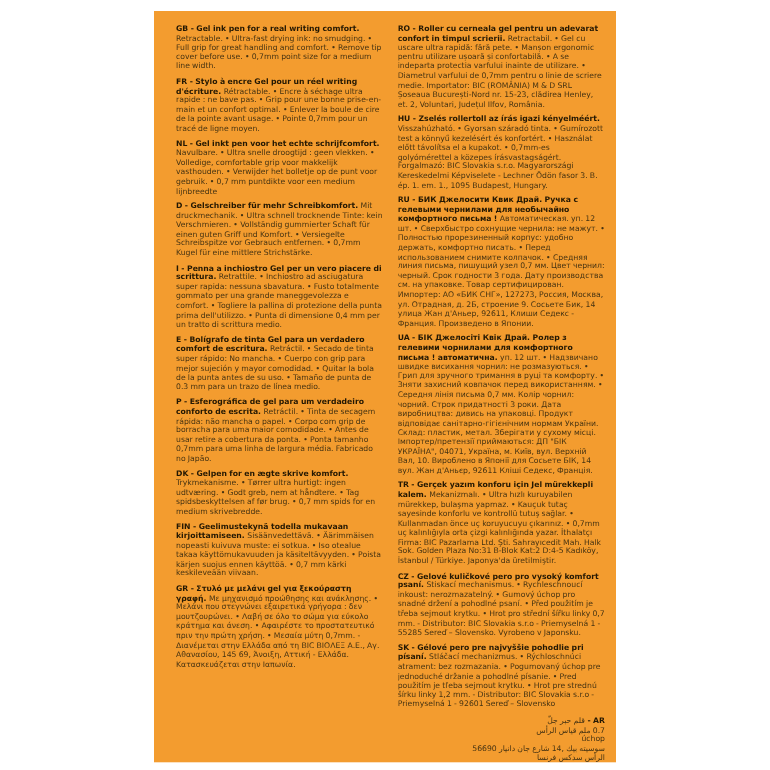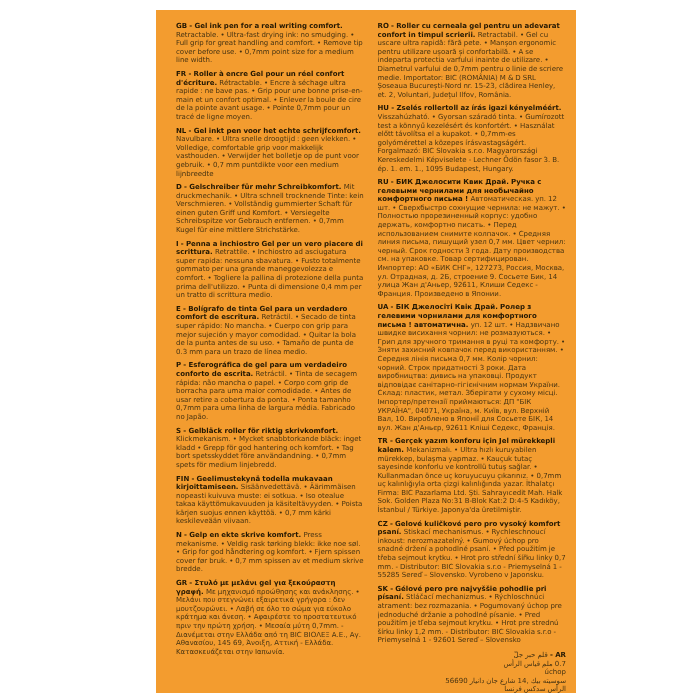--- a/index.html
+++ b/index.html
@@ -1,46 +1,45 @@
 <!DOCTYPE html>
 <html><head>
 <meta charset="utf-8">
 <style>
   html,body { margin:0; padding:0; background:#ffffff; }
   body { width:700px; height:700px; position:relative; font-family:"DejaVu Sans","Liberation Sans",sans-serif; }
   .panel {
-    position:absolute; left:156px; top:10px; width:420px; height:683px;
+    position:absolute; left:140px; top:10px; width:420px; height:683px;
     background:#F39C2F; box-sizing:border-box; padding:12px 10px 0 20px;
     overflow:hidden;
   }
   .cols { display:flex; gap:13px; }
   .col { width:194px; overflow:hidden; }
   .sec {
     font-size:7px; line-height:8.6px; margin:0 0 5px 0;
     color:#463312; text-align:left; word-spacing:-0.2px;
   }
   .sec b { color:#241803; }
   .sec.ar { direction:rtl; text-align:right; margin-top:6px; }
 </style>
 </head>
 <body>
 
 <div class="panel">
   <div class="cols">
     <div class="col">
         <p class="sec"><b>GB - Gel ink pen for a real writing comfort. </b><span>Retractable. • Ultra-fast drying ink: no smudging. • Full grip for great handling and comfort. • Remove tip cover before use. • 0,7mm point size for a medium line width.</span></p>
-        <p class="sec"><b>FR - Roller à encre Gel pour un réel confort d'écriture. </b><span>Rétractable. • Encre à séchage ultra rapide : ne bave pas. • Grip pour une bonne prise-en-main et un confort optimal. • Enlever la boule de cire de la pointe avant usage. • Pointe 0,7mm pour un tracé de ligne moyen.</span></p>
+        <p class="sec"><b>FR - Stylo à encre Gel pour un réel writing d'écriture. </b><span>Rétractable. • Encre à séchage ultra rapide : ne bave pas. • Grip pour une bonne prise-en-main et un confort optimal. • Enlever la boule de cire de la pointe avant usage. • Pointe 0,7mm pour un tracé de ligne moyen.</span></p>
         <p class="sec"><b>NL - Gel inkt pen voor het echte schrijfcomfort. </b><span>Navulbare. • Ultra snelle droogtijd : geen vlekken. • Volledige, comfortable grip voor makkelijk vasthouden. • Verwijder het bolletje op de punt voor gebruik. • 0,7 mm puntdikte voor een medium lijnbreedte</span></p>
         <p class="sec"><b>D - Gelschreiber für mehr Schreibkomfort. </b><span>Mit druckmechanik. • Ultra schnell trocknende Tinte: kein Verschmieren. • Vollständig gummierter Schaft für einen guten Griff und Komfort. • Versiegelte Schreibspitze vor Gebrauch entfernen. • 0,7mm Kugel für eine mittlere Strichstärke.</span></p>
         <p class="sec"><b>I - Penna a inchiostro Gel per un vero piacere di scrittura. </b><span>Retrattile. • Inchiostro ad asciugatura super rapida: nessuna sbavatura. • Fusto totalmente gommato per una grande maneggevolezza e comfort. • Togliere la pallina di protezione della punta prima dell'utilizzo. • Punta di dimensione 0,4 mm per un tratto di scrittura medio.</span></p>
         <p class="sec"><b>E - Bolígrafo de tinta Gel para un verdadero comfort de escritura. </b><span>Retráctil. • Secado de tinta super rápido: No mancha. • Cuerpo con grip para mejor sujeción y mayor comodidad. • Quitar la bola de la punta antes de su uso. • Tamaño de punta de 0.3 mm para un trazo de línea medio.</span></p>
         <p class="sec"><b>P - Esferográfica de gel para um verdadeiro conforto de escrita. </b><span>Retráctil. • Tinta de secagem rápida: não mancha o papel. • Corpo com grip de borracha para uma maior comodidade. • Antes de usar retire a cobertura da ponta. • Ponta tamanho 0,7mm para uma linha de largura média. Fabricado no Japão.</span></p>
-        <p class="sec"><b>S - Gelbläck roller för riktig skrivkomfort. </b><span>Klickmekanism. • Mycket snabbtorkande bläck: inget kladd • Grepp för god hantering och komfort. • Tag bort spetsskyddet före användandning. • 0,7mm spets för medium linjebredd.</span></p>
+        <p class="sec"><b>DK - Gelpen for en ægte skrive komfort. </b><span>Trykmekanisme. • Tørrer ultra hurtigt: ingen udtværing. • Godt greb, nem at håndtere. • Tag spidsbeskyttelsen af før brug. • 0,7 mm spids for en medium skrivebredde.</span></p>
         <p class="sec"><b>FIN - Geelimustekynä todella mukavaan kirjoittamiseen. </b><span>Sisäänvedettävä. • Äärimmäisen nopeasti kuivuva muste: ei sotkua. • Iso otealue takaa käyttömukavuuden ja käsiteltävyyden. • Poista kärjen suojus ennen käyttöä. • 0,7 mm kärki keskileveään viivaan.</span></p>
-        <p class="sec"><b>N - Gelp en ekte skrive komfort. </b><span>Press mekanisme. • Veldig rask tørking blekk: ikke noe søl. • Grip for god håndtering og komfort. • Fjern spissen cover før bruk. • 0,7 mm spissen av et medium skrive bredde.</span></p>
         <p class="sec"><b>GR - Στυλό με μελάνι gel για ξεκούραστη γραφή. </b><span>Με μηχανισμό προώθησης και ανάκλησης. • Μελάνι που στεγνώνει εξαιρετικά γρήγορα : δεν μουτζουρώνει. • Λαβή σε όλο το σώμα για εύκολο κράτημα και άνεση. • Αφαιρέστε το προστατευτικό πριν την πρώτη χρήση. • Μεσαία μύτη 0,7mm. - Διανέμεται στην Ελλάδα από τη BIC ΒΙΟΛΕΞ Α.Ε., Αγ. Αθανασίου, 145 69, Άνοιξη, Αττική - Ελλάδα. Κατασκευάζεται στην Ιαπωνία.</span></p>
       </div>
     <div class="col">
         <p class="sec"><b>RO - Roller cu cerneala gel pentru un adevarat confort in timpul scrierii. </b><span>Retractabil. • Gel cu uscare ultra rapidă: fără pete. • Manșon ergonomic pentru utilizare ușoară și confortabilă. • A se indeparta protectia varfului inainte de utilizare. • Diametrul varfului de 0,7mm pentru o linie de scriere medie. Importator: BIC (ROMÂNIA) M &amp; D SRL Șoseaua București-Nord nr. 15-23, clădirea Henley, et. 2, Voluntari, Județul Ilfov, România.</span></p>
         <p class="sec"><b>HU - Zselés rollertoll az írás igazi kényelméért. </b><span>Visszahúzható. • Gyorsan száradó tinta. • Gumírozott test a könnyű kezelésért és konfortért. • Használat előtt távolítsa el a kupakot. • 0,7mm-es golyómérettel a közepes írásvastagságért. Forgalmazó: BIC Slovakia s.r.o. Magyarországi Kereskedelmi Képviselete - Lechner Ödön fasor 3. B. ép. 1. em. 1., 1095 Budapest, Hungary.</span></p>
         <p class="sec"><b>RU - БИК Джелосити Квик Драй. Ручка с гелевыми чернилами для необычайно комфортного письма ! </b><span>Автоматическая. уп. 12 шт. • Сверхбыстро сохнущие чернила: не мажут. • Полностью прорезиненный корпус: удобно держать, комфортно писать. • Перед использованием снимите колпачок. • Средняя линия письма, пишущий узел 0,7 мм. Цвет чернил: черный. Срок годности 3 года. Дату производства см. на упаковке. Товар сертифицирован. Импортер: АО «БИК СНГ», 127273, Россия, Москва, ул. Отрадная, д. 2Б, строение 9. Сосьете Бик, 14 улица Жан д'Аньер, 92611, Клиши Седекс - Франция. Произведено в Японии.</span></p>
         <p class="sec"><b>UA - БІК Джелосіті Квік Драй. Ролер з гелевими чорнилами для комфортного письма ! автоматична. </b><span>уп. 12 шт. • Надзвичано швидке висихання чорнил: не розмазуються. • Грип для зручного тримання в руці та комфорту. • Зняти захисний ковпачок перед використанням. • Середня лінія письма 0,7 мм. Колір чорнил: чорний. Строк придатності 3 роки. Дата виробництва: дивись на упаковці. Продукт відповідає санітарно-гігієнічним нормам України. Склад: пластик, метал. Зберігати у сухому місці. Імпортер/претензії приймаються: ДП "БІК УКРАЇНА", 04071, Україна, м. Київ, вул. Верхній Вал, 10. Вироблено в Японії для Сосьете БІК, 14 вул. Жан д'Аньєр, 92611 Кліші Седекс, Франція.</span></p>
         <p class="sec"><b>TR - Gerçek yazım konforu için Jel mürekkepli kalem. </b><span>Mekanizmalı. • Ultra hızlı kuruyabilen mürekkep, bulaşma yapmaz. • Kauçuk tutaç sayesinde konforlu ve kontrollü tutuş sağlar. • Kullanmadan önce uç koruyucuyu çıkarınız. • 0,7mm uç kalınlığıyla orta çizgi kalınlığında yazar. İthalatçı Firma: BIC Pazarlama Ltd. Şti. Sahrayıcedit Mah. Halk Sok. Golden Plaza No:31 B-Blok Kat:2 D:4-5 Kadıköy, İstanbul / Türkiye. Japonya'da üretilmiştir.</span></p>
         <p class="sec"><b>CZ - Gelové kuličkové pero pro vysoký komfort psaní. </b><span>Stiskací mechanismus. • Rychleschnoucí inkoust: nerozmazatelný. • Gumový úchop pro snadné držení a pohodlné psaní. • Před použitím je třeba sejmout krytku. • Hrot pro střední šířku linky 0,7 mm. - Distributor: BIC Slovakia s.r.o - Priemyselná 1 - 55285 Sereď – Slovensko. Vyrobeno v Japonsku.</span></p>
         <p class="sec"><b>SK - Gélové pero pre najvyššie pohodlie pri písaní. </b><span>Stláčací mechanizmus. • Rýchloschnúci atrament: bez rozmazania. • Pogumovaný úchop pre jednoduché držanie a pohodlné písanie. • Pred použitím je tľeba sejmout krytku. • Hrot pre strednú šírku linky 1,2 mm. - Distributor: BIC Slovakia s.r.o - Priemyselná 1 - 92601 Sereď – Slovensko</span></p>

